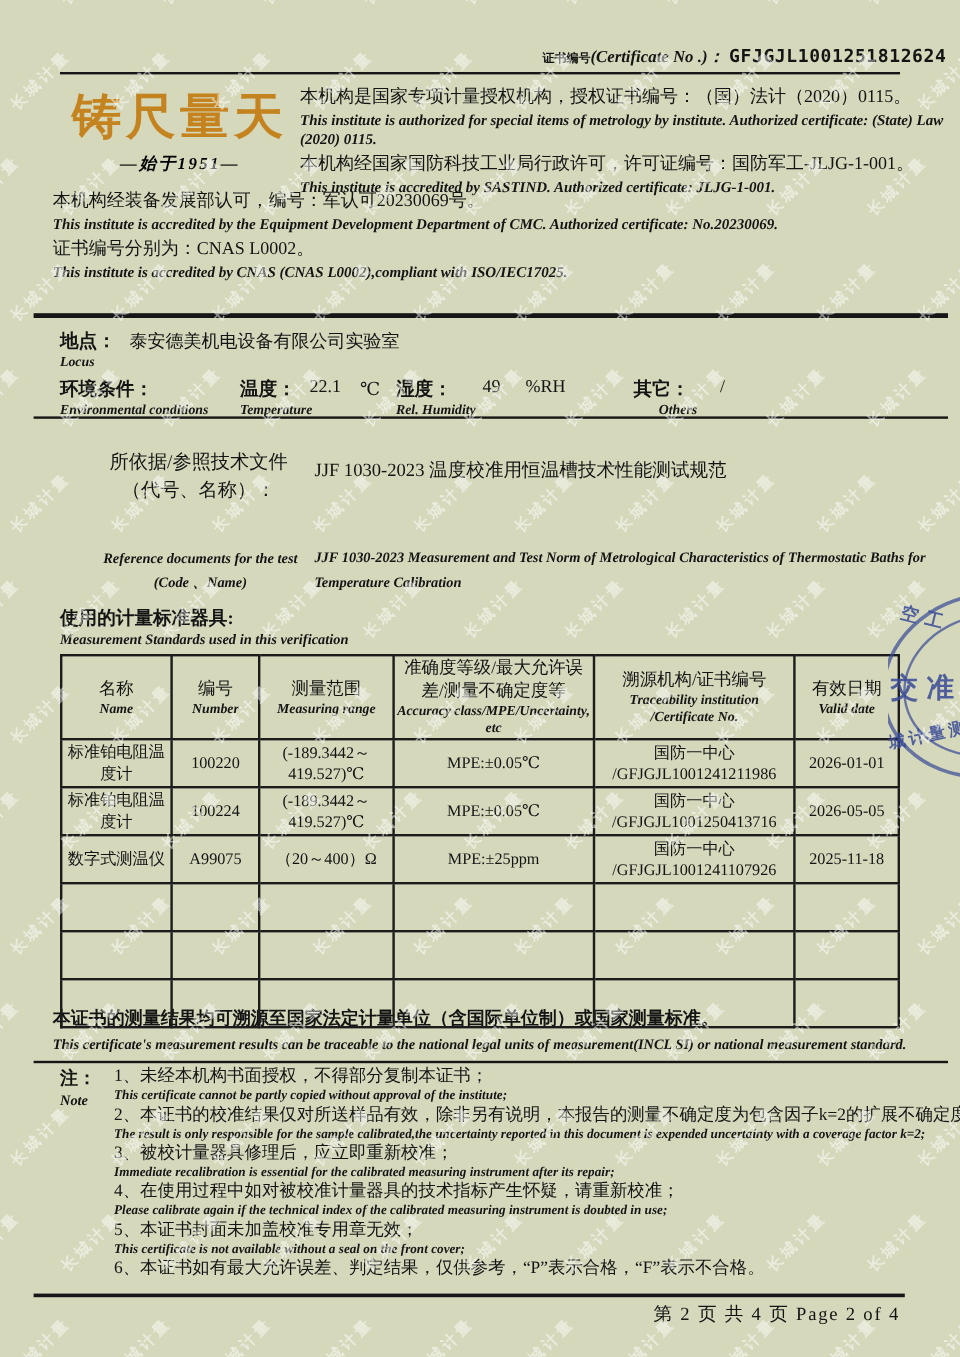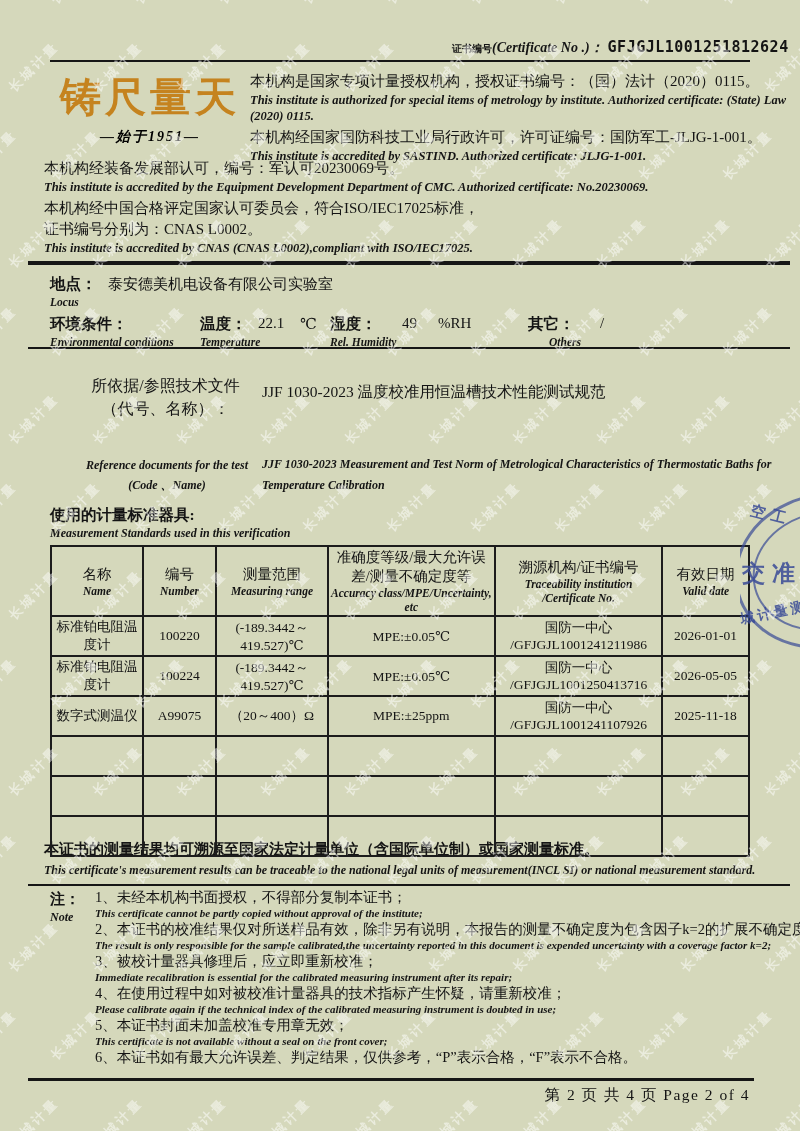--- a/index.html
+++ b/index.html
@@ -116,21 +116,20 @@
   <div class="acc-right">
     <p class="cn nowrap">本机构是国家专项计量授权机构，授权证书编号：（国）法计（2020）0115。</p>
     <p class="en">This institute is authorized  for  special items of metrology by institute.  Authorized certificate: (State) Law (2020) 0115.</p>
     <p class="cn nowrap">本机构经国家国防科技工业局行政许可，许可证编号：国防军工-JLJG-1-001。</p>
     <p class="en">This institute is accredited by SASTIND. Authorized certificate: JLJG-1-001.</p>
   </div>
 
   <div class="acc-full">
     <p class="cn nowrap">本机构经装备发展部认可，编号：军认可20230069号。</p>
     <p class="en">This institute is accredited by the Equipment Development  Department of  CMC. Authorized certificate: No.20230069.</p>
-    <p class="cn nowrap">本机构经中国合格评定国家认可委员会，符合ISO/IEC17025标准，</p>
     <p class="cn nowrap">证书编号分别为：CNAS L0002。</p>
     <p class="en">This institute is accredited by CNAS (CNAS L0002),compliant with ISO/IEC17025.</p>
   </div>
 
   <div class="rule rule-thick"></div>
 
   <div class="loc-env">
     <span class="lbl-b" style="left:50px;top:2px;">地点：</span>
     <span class="val" style="left:108px;top:3px;">泰安德美机电设备有限公司实验室</span>
     <span class="en-s" style="left:50px;top:24px;">Locus</span>

